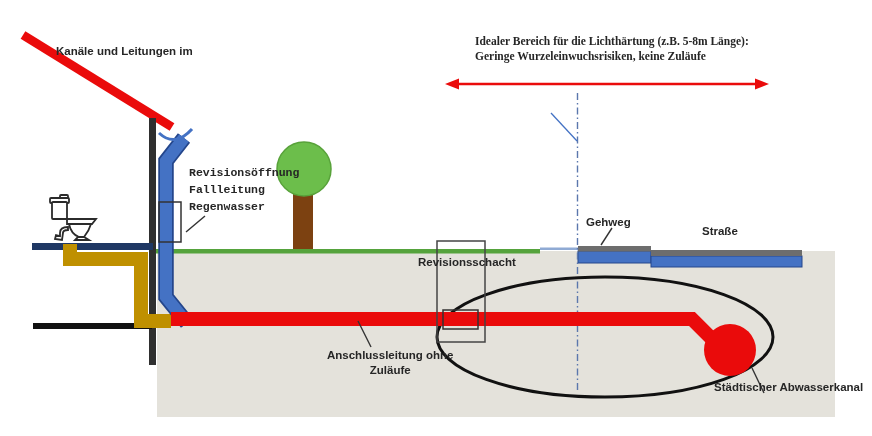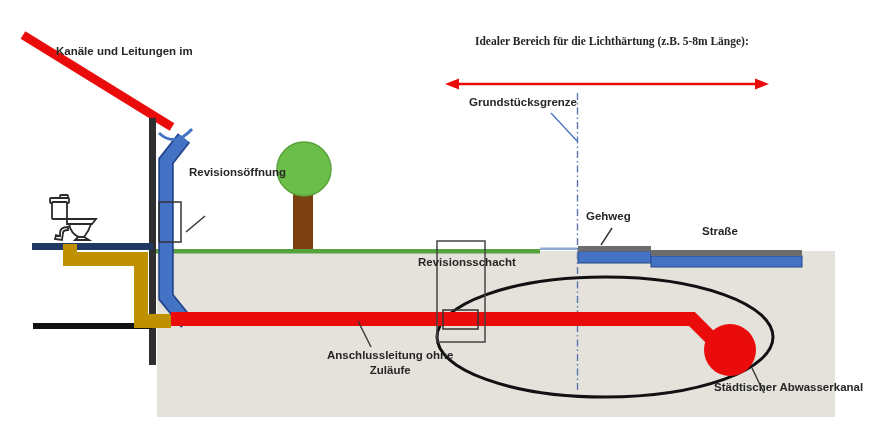--- a/index.html
+++ b/index.html
@@ -15,23 +15,23 @@
     position:absolute;
     color:#262626;
     font-size:11.5px;
     font-weight:600;
     line-height:15px;
     white-space:nowrap;
   }
   #lab-mixed{left:56px;top:4px;margin-top:40px;}
   #lab-ideal{left:475px;top:34px;font-family:Liberation Serif, serif;}
   #lab-boundary{left:469px;top:95px;}
-  #lab-opening{left:189px;top:164px;line-height:17px;}
+  #lab-opening{left:189px;top:164px;line-height:17px;font-family:Liberation Mono, monospace;}
   #lab-shaft{left:418px;top:216px;margin-top:39px;}
-  #lab-gehweg{left:586px;top:209px;}
+  #lab-gehweg{left:586px;top:215px;}
   #lab-strasse{left:702px;top:224px;}
   #lab-connection{left:327px;top:348px;text-align:center;}
   #lab-sewer{left:714px;top:380px;}
 </style>
 </head>
 <body>
 
 <div class="stage">
 
   <svg width="872" height="436" viewBox="0 0 872 436">
@@ -110,26 +110,28 @@
     <line x1="358" y1="321" x2="371" y2="347" stroke="#333333" stroke-width="1.4"></line>
     <line x1="752" y1="368" x2="764" y2="393" stroke="#333333" stroke-width="1.4"></line>
   </svg>
 
   <div class="label" id="lab-mixed">
     <div>Kanäle und Leitungen im</div>
   </div>
 
   <div class="label" id="lab-ideal">
     <div>Idealer Bereich für die Lichthärtung (z.B. 5-8m Länge):</div>
+    <div>Geringe Wurzeleinwuchsrisiken, keine Zuläufe</div>
   </div>
 
-  <div class="label" id="lab-boundary">Grundstücksgrenze</div>
 
   <div class="label" id="lab-opening">
     <div>Revisionsöffnung</div>
+    <div>Fallleitung</div>
+    <div>Regenwasser</div>
   </div>
 
   <div class="label" id="lab-shaft">Revisionsschacht</div>
 
   <div class="label" id="lab-gehweg">Gehweg</div>
 
   <div class="label" id="lab-strasse">Straße</div>
 
   <div class="label" id="lab-connection">
     <div>Anschlussleitung ohne</div>

